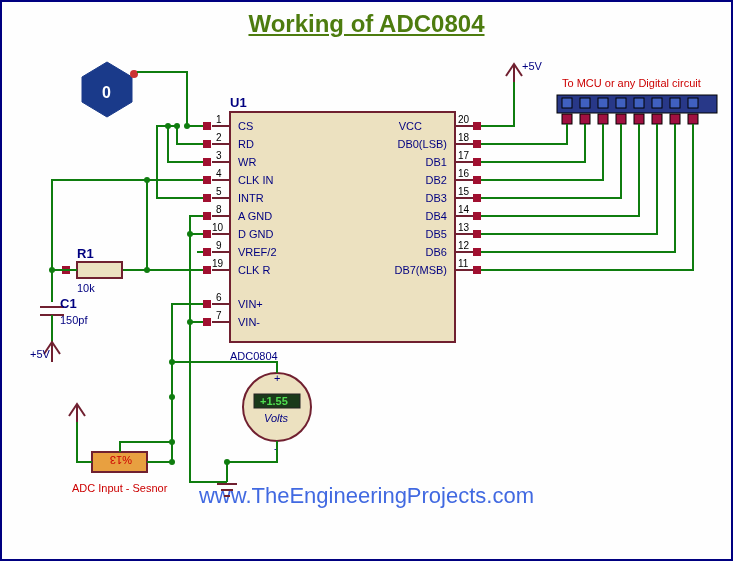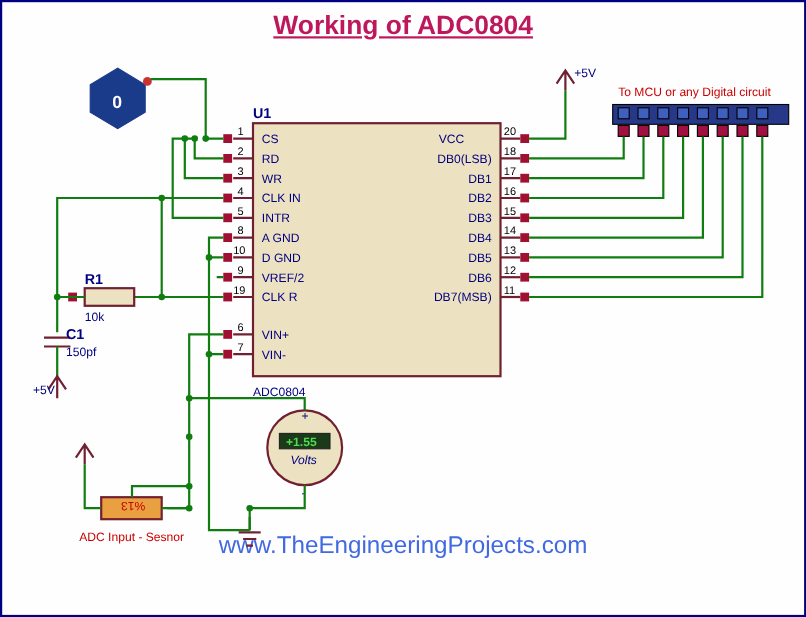--- a/index.html
+++ b/index.html
@@ -1,17 +1,17 @@
 <!DOCTYPE html>
 <html><head>
 <meta charset="utf-8">
 <style>
 body{margin:0;font-family:Arial,sans-serif;background:#fff}
 .frame{width:733px;height:561px;border:2px solid #000080;position:relative;box-sizing:border-box;background:#fefefe}
-.title{position:absolute;top:8px;left:0;width:100%;text-align:center;font-size:24px;font-weight:bold;color:#be185d;text-decoration:underline}
+.title{position:absolute;top:8px;left:0;width:100%;text-align:center;font-size:24px;font-weight:bold;color:#4d7c0f;text-decoration:underline}
 .watermark{position:absolute;bottom:50px;left:0;width:100%;text-align:center;font-size:22px;color:#4169e1;font-weight:normal}
 svg{position:absolute;top:0;left:0}
 .wire{stroke:#0f7d0f;stroke-width:2;fill:none}
 .pin-box{fill:#a01030}
 .pin-num{font-size:10px;fill:#000}
 .pin-label{font-size:11px;fill:#000080}
 .ref-label{font-size:13px;fill:#000080;font-weight:bold}
 .val-label{font-size:11px;fill:#000080}
 .comp{stroke:#702030;stroke-width:2;fill:none}
 .hex{fill:#1a3a8a;stroke:#1a3a8a}

